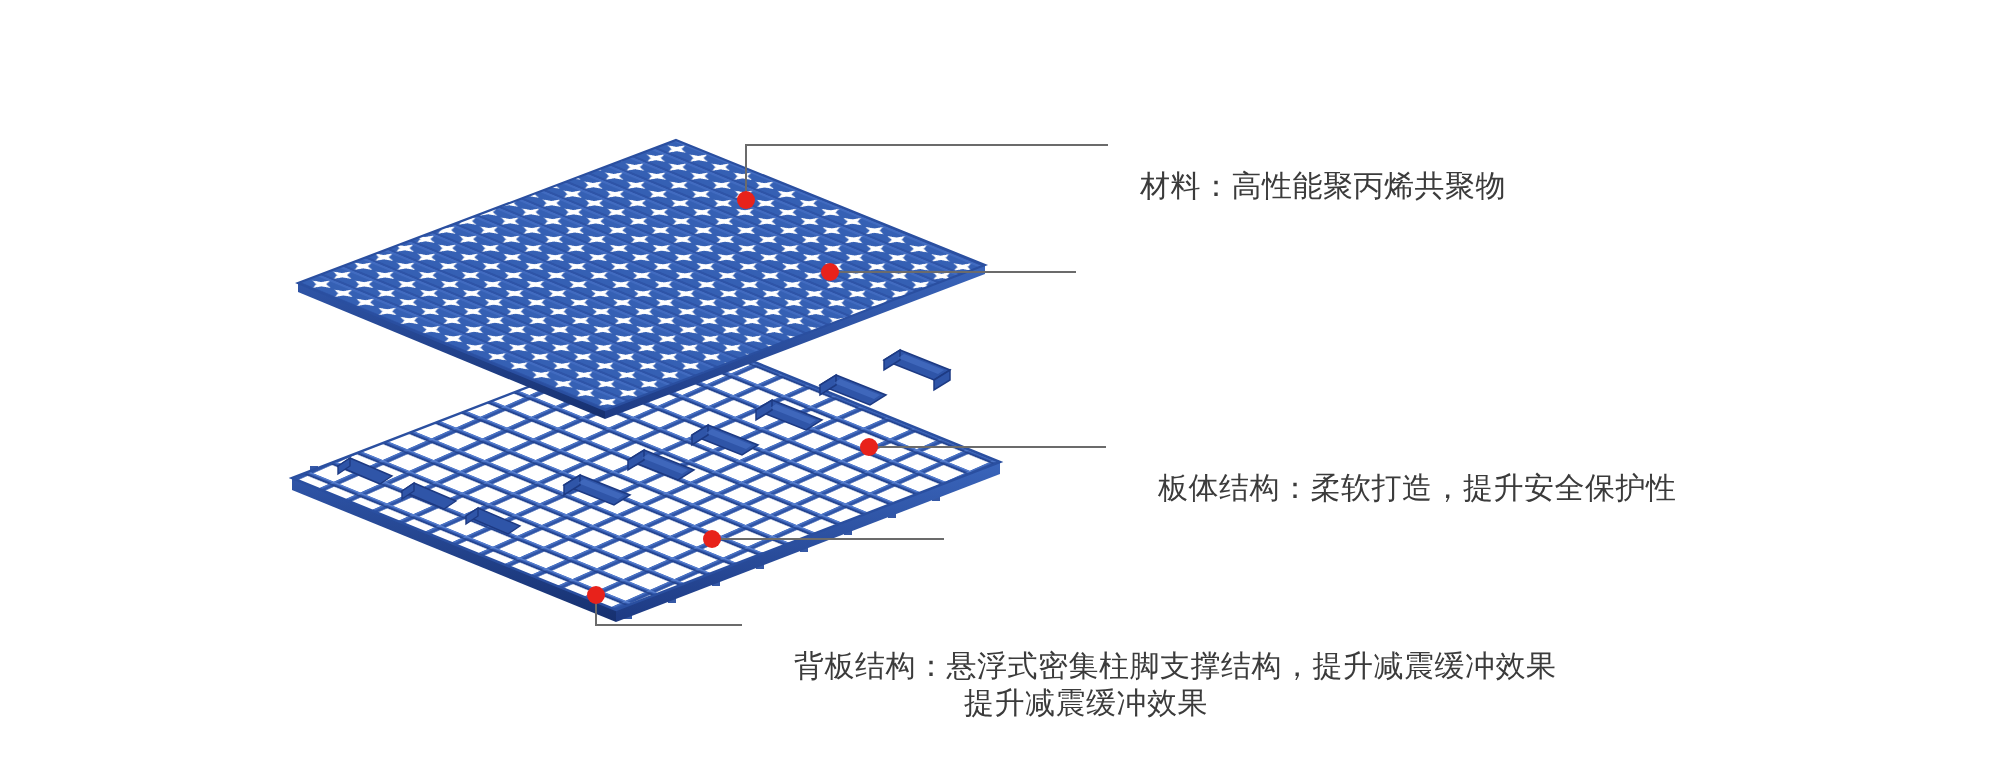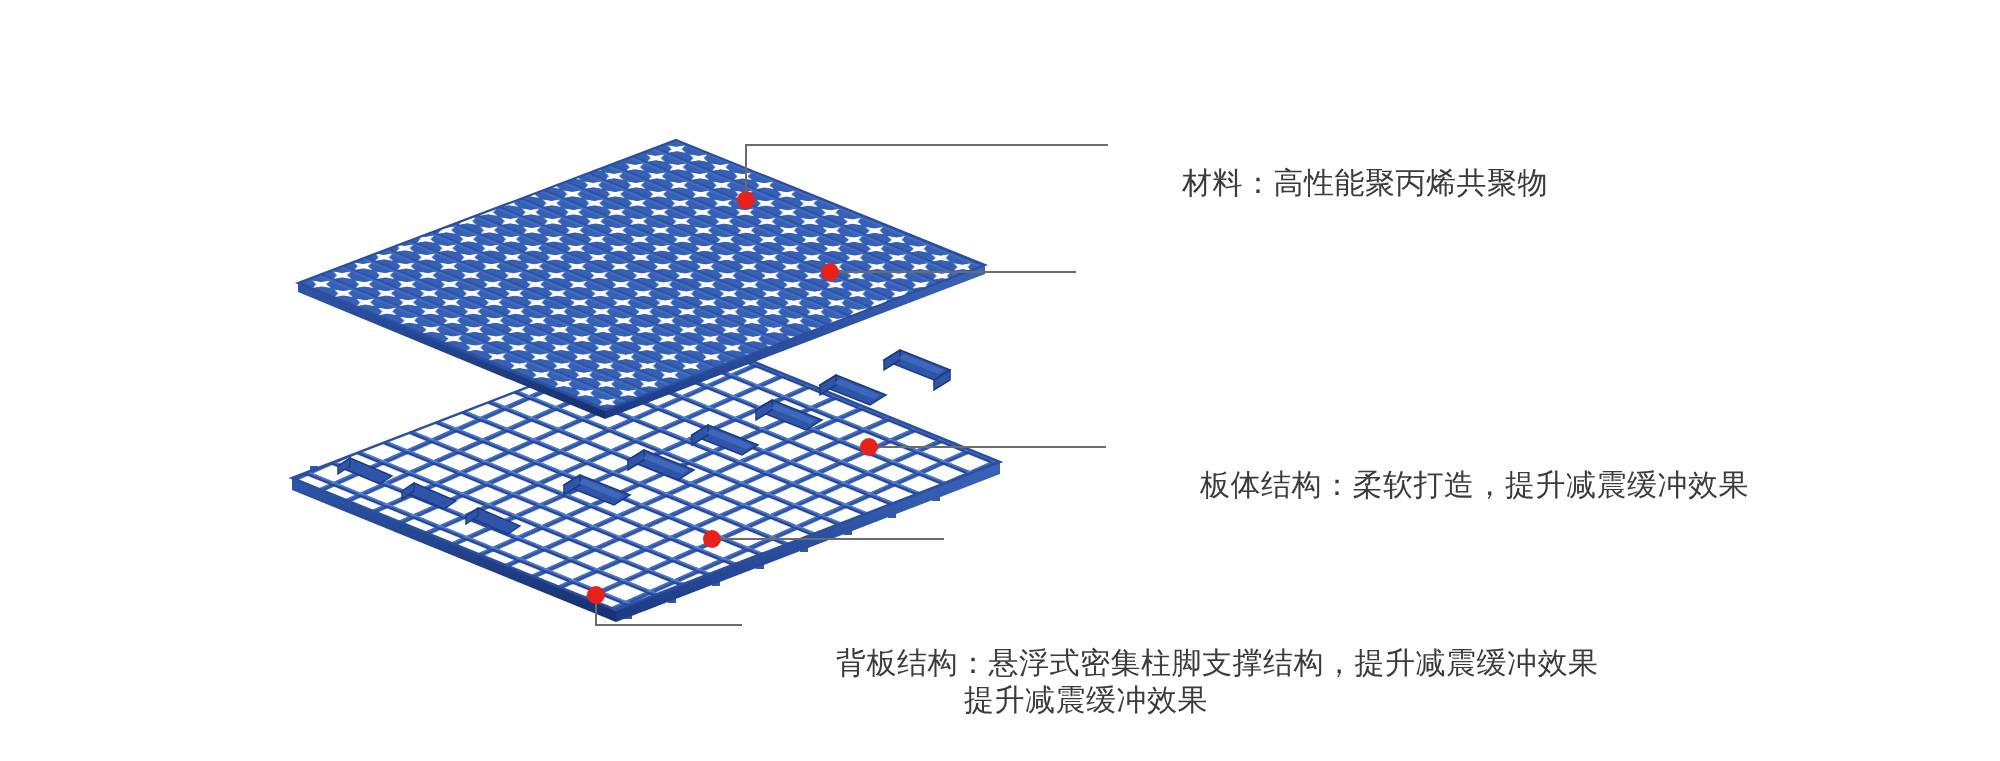--- a/index.html
+++ b/index.html
@@ -11,21 +11,21 @@
     position:relative;
   }
   #stage{position:absolute;inset:0;width:2000px;height:761px;}
   .annot-text{
     position:absolute;
     color:#3b3b3b;
     font-size:30px;
     line-height:41px;
     letter-spacing:0.5px;
     white-space:pre;
-    font-family:Liberation Mono, monospace;
+    font-family:Liberation Serif, serif;
   }
   .annot-line2{display:block;}
   svg{display:block;}
 </style>
 </head>
 <body>
 
 <div id="stage">
 
   <svg width="2000" height="761" viewBox="0 0 2000 761">
@@ -177,21 +177,21 @@
 
   <div class="annot-text" style="left:1108px;top:124px;">
     <span>材料：高性能聚丙烯共聚物</span>
   </div>
 
   <div class="annot-text" style="left:1076px;top:231px;">
     <br>
   </div>
 
   <div class="annot-text" style="left:1126px;top:426px;">
-    <span>板体结构：柔软打造，提升减震缓冲效果</span>
+    <span>板体结构：柔软打造，提升安全保护性</span>
   </div>
 
   <div class="annot-text" style="left:964px;top:518px;">
     <br>
     <span class="annot-line2">提升减震缓冲效果</span>
   </div>
 
   <div class="annot-text" style="left:762px;top:604px;">
     <span>背板结构：悬浮式密集柱脚支撑结构，提升减震缓冲效果</span>
   </div>

